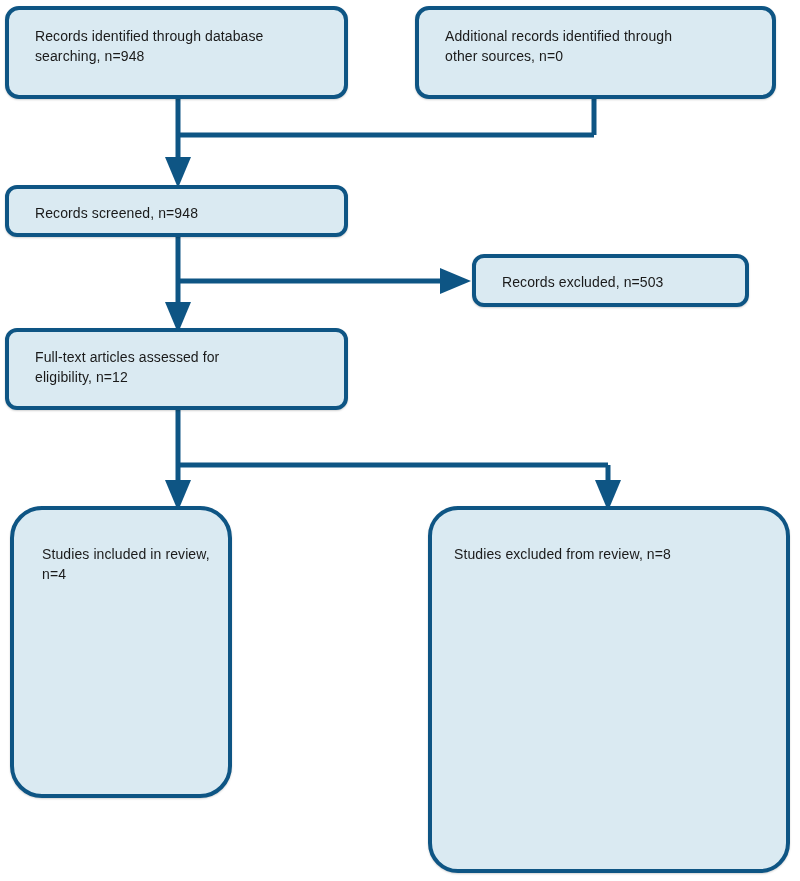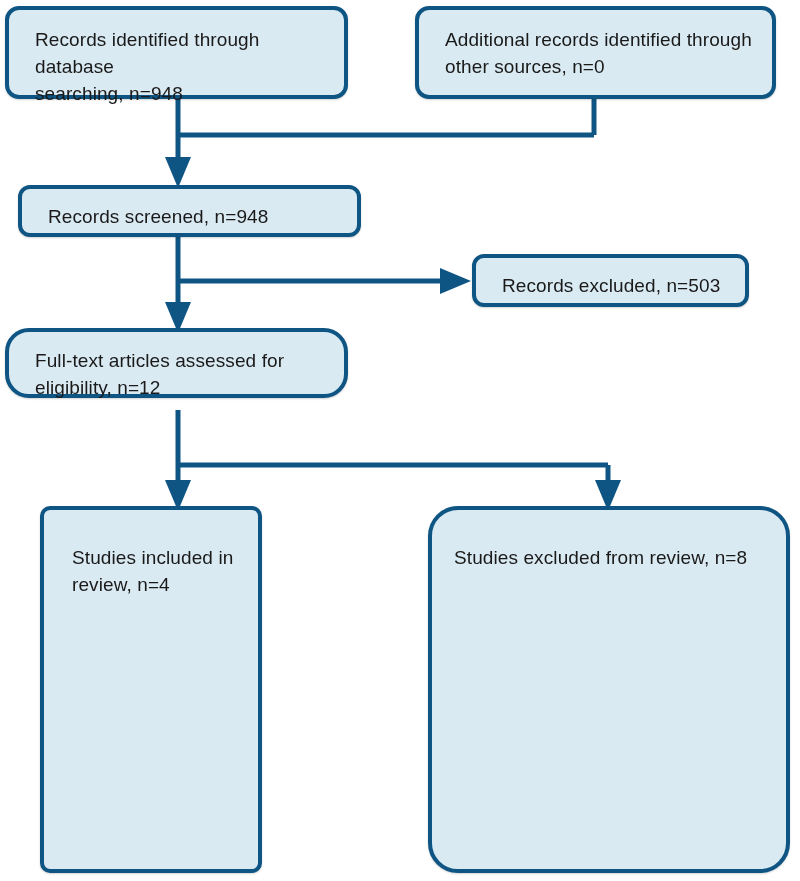--- a/index.html
+++ b/index.html
@@ -31,43 +31,43 @@
     box-sizing: border-box;
     background: #daeaf2;
     border: 4px solid #0e5584;
     box-shadow: 0 1px 2px rgba(0,0,0,0.18);
   }
   .node .node-text {
     position: absolute;
     left: 26px;
     right: 18px;
     color: #1a1a1a;
-    font-size: 19px;
+    font-size: 14px;
     line-height: 1.42;
     letter-spacing: 0.1px;
     white-space: pre-line;
   }
 
   
   #node-db-search      { left: 5px;   top: 6px;   width: 343px; height: 93px;  border-radius: 14px; }
   #node-db-search .node-text      { top: 17px; }
 
   #node-other-sources  { left: 415px; top: 6px;   width: 361px; height: 93px;  border-radius: 14px; }
   #node-other-sources .node-text  { top: 17px; }
 
-  #node-screened       { left: 18px;   top: 185px; width: 343px; height: 52px;  border-radius: 12px; }
+  #node-screened       { left: 5px;   top: 185px; width: 343px; height: 52px;  border-radius: 12px; }
   #node-screened .node-text       { top: 15px; }
 
   #node-excluded-recs  { left: 472px; top: 254px; width: 277px; height: 53px;  border-radius: 12px; }
   #node-excluded-recs .node-text  { top: 15px; }
 
-  #node-fulltext       { left: 5px;   top: 328px; width: 343px; height: 70px;  border-radius: 24px; }
+  #node-fulltext       { left: 5px;   top: 328px; width: 343px; height: 82px;  border-radius: 12px; }
   #node-fulltext .node-text       { top: 16px; }
 
-  #node-included       { left: 10px;  top: 506px; width: 222px; height: 367px; border-radius: 10px; margin-left: 30px; }
+  #node-included       { left: 10px;  top: 506px; width: 222px; height: 292px; border-radius: 32px; }
   #node-included .node-text       { top: 35px; left: 28px; }
 
   #node-excluded-stud  { left: 428px; top: 506px; width: 362px; height: 367px; border-radius: 30px; }
   #node-excluded-stud .node-text  { top: 35px; left: 22px; }
   #node-excluded-stud .node-text.second { top: 105px; }
 </style>
 </head>
 <body>
 
 <div id="diagram-root">

